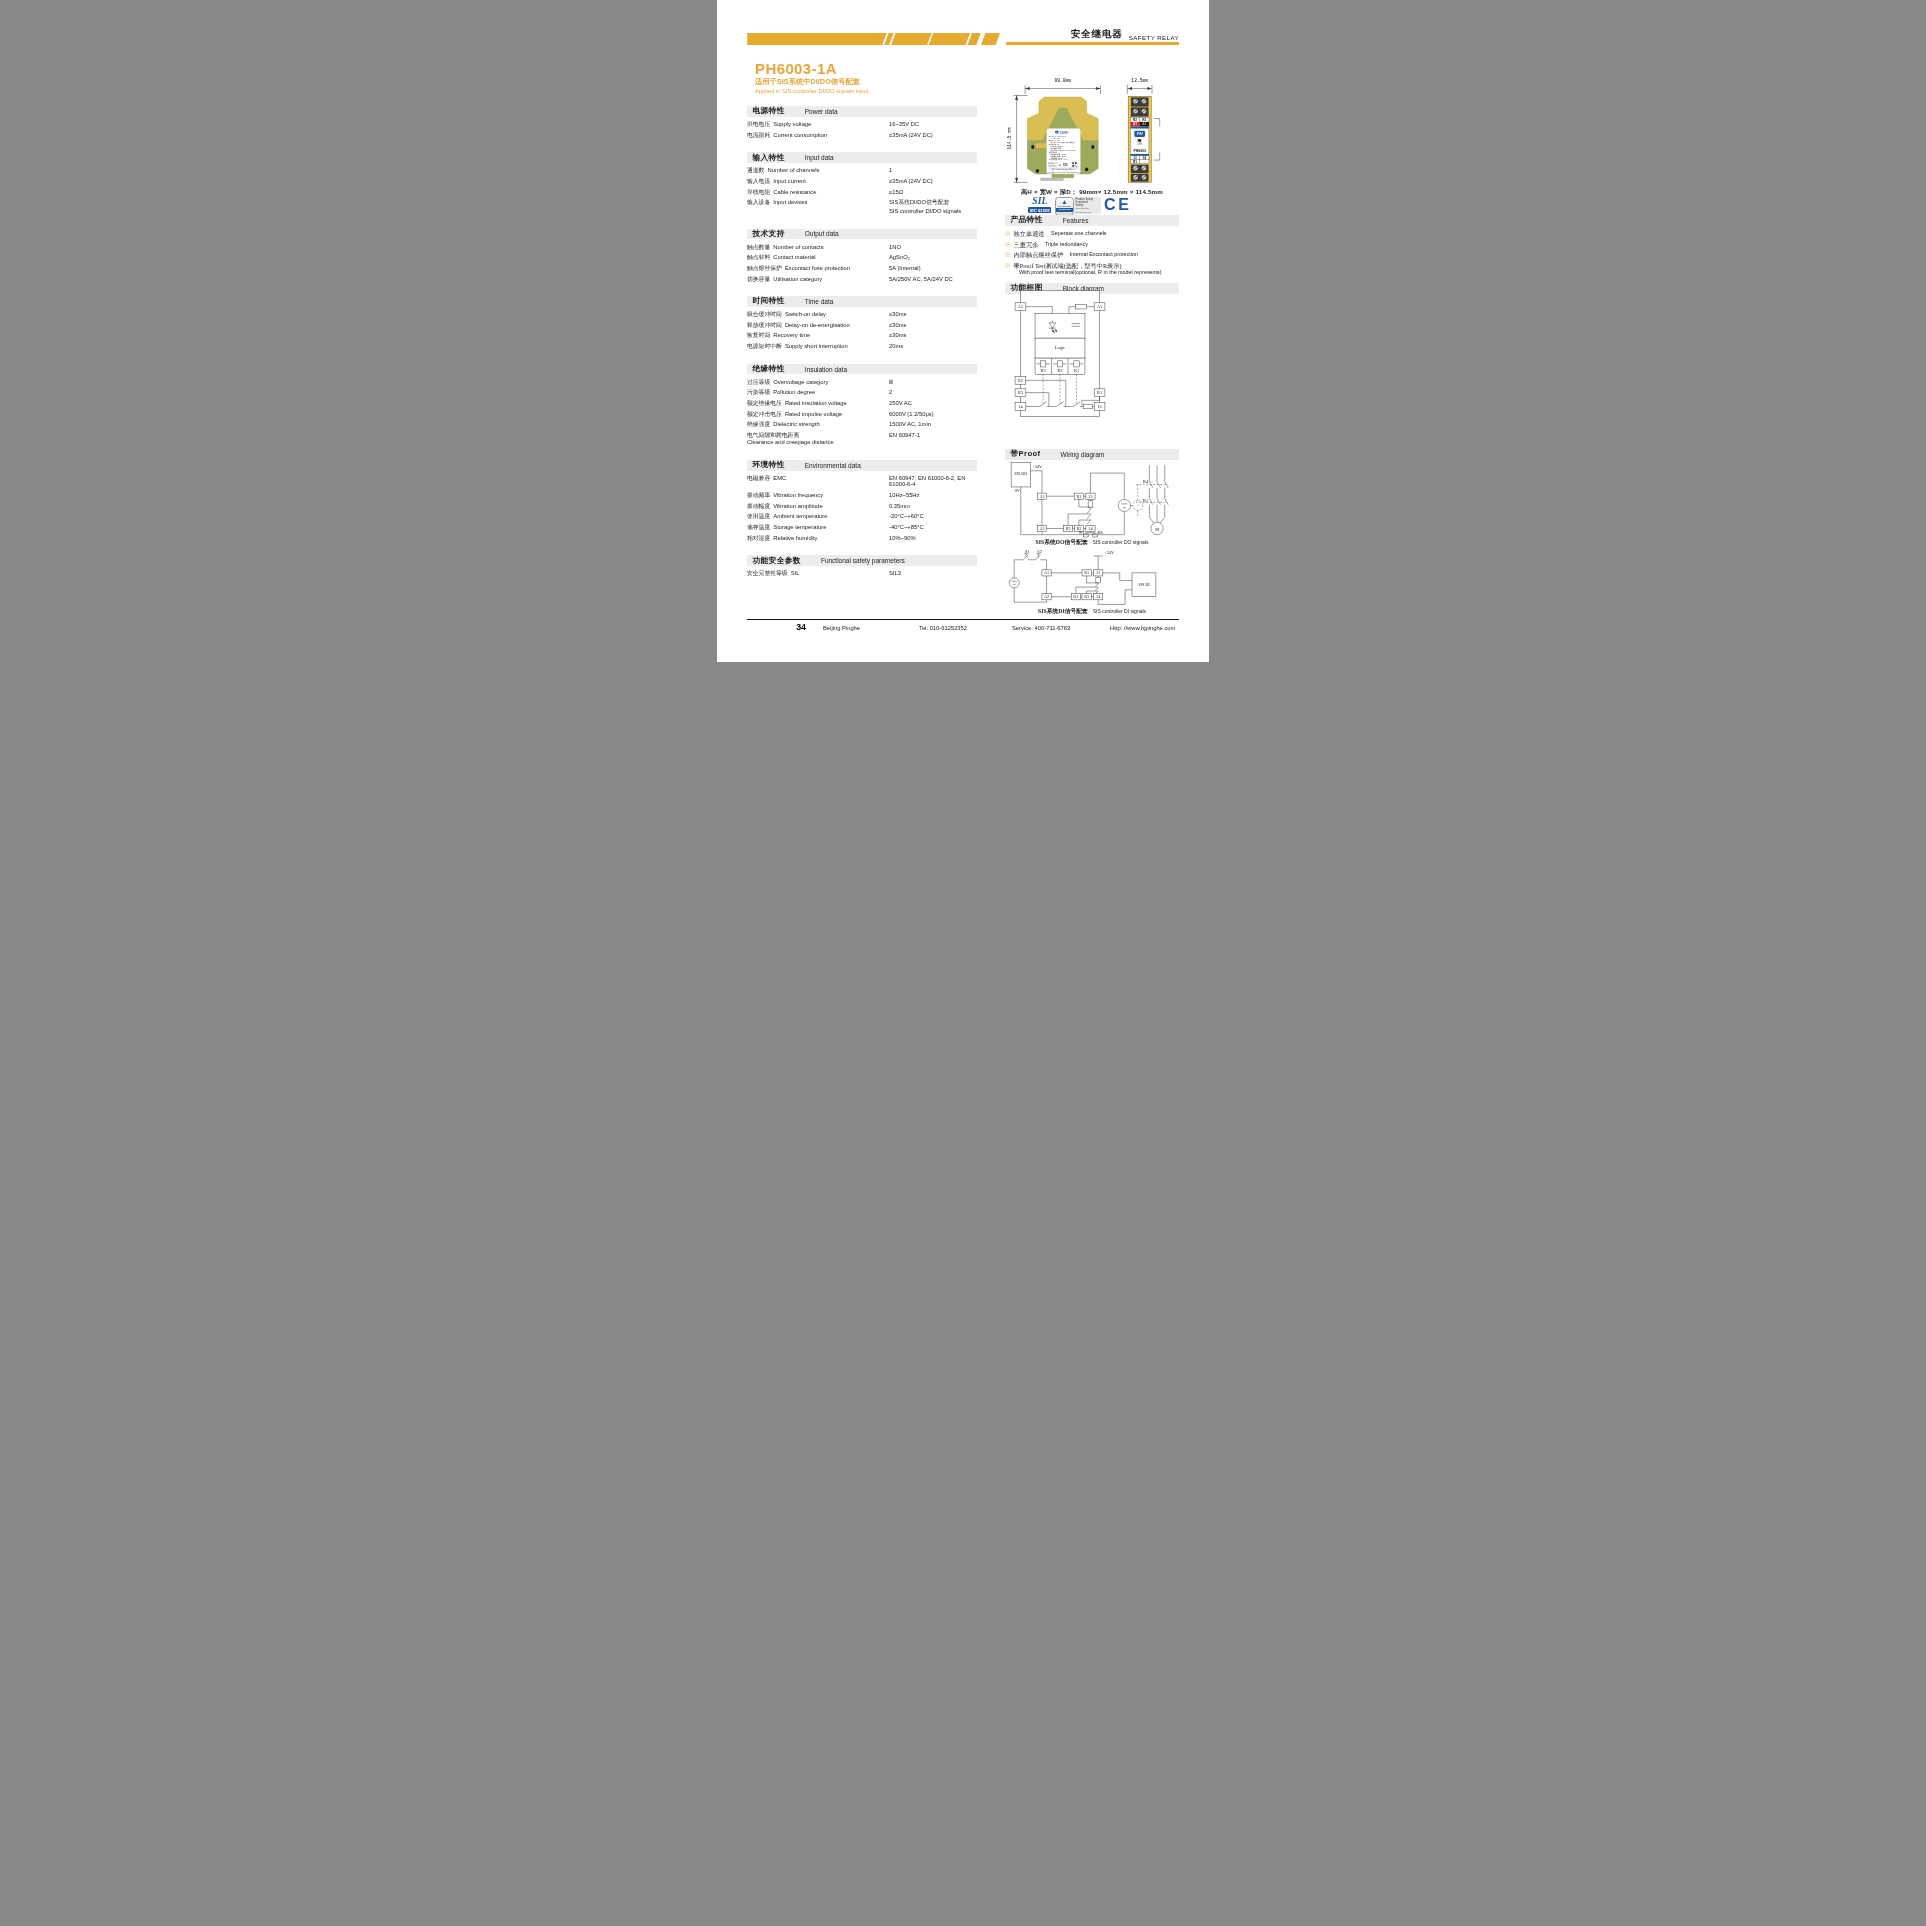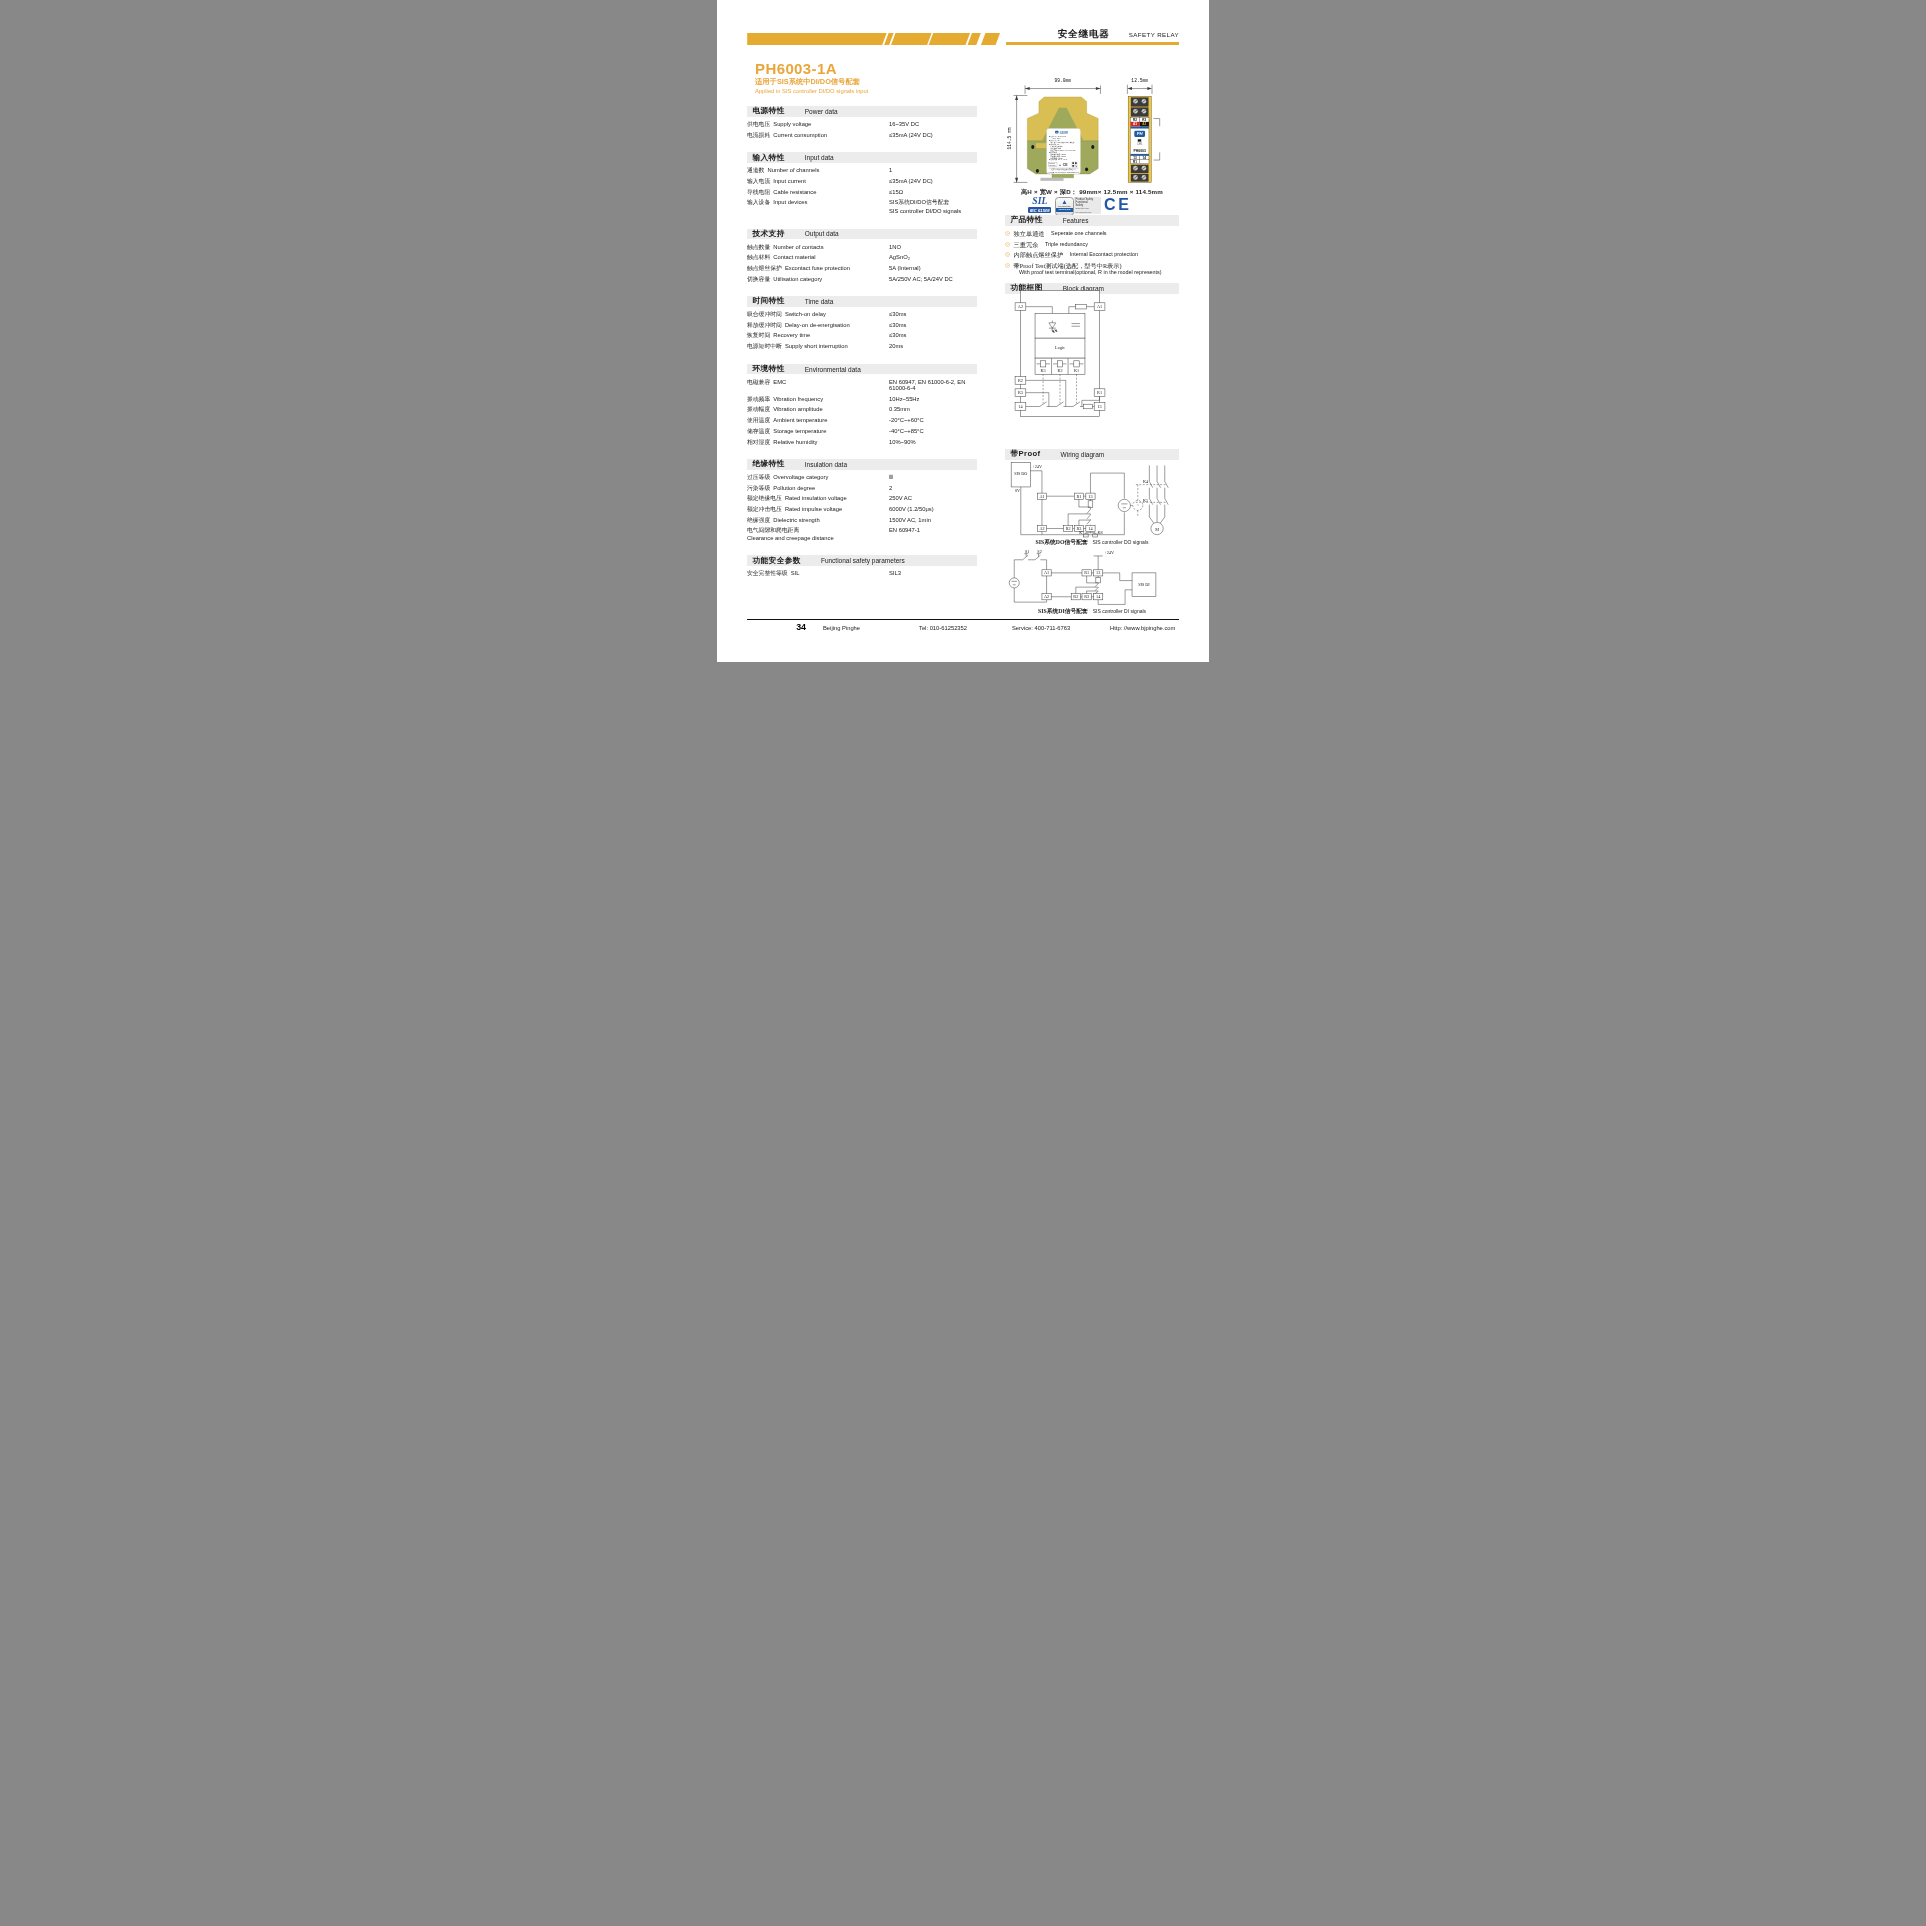--- a/index.html
+++ b/index.html
@@ -1,21 +1,21 @@
 <!DOCTYPE html>
 <html style="font-size:6.2px"><head>
 <meta charset="utf-8">
 <style>
   html,body{margin:0;padding:0;background:#888;}
   .page{position:relative;width:492px;height:662px;margin:0 auto;background:#ffffff;
         font-family:"Liberation Sans",sans-serif;color:#1c1c1c;overflow:hidden;}
   
   .band{position:absolute;left:30px;top:33px;width:432px;height:12.3px;}
   .band-strip{position:absolute;left:259px;top:9.2px;width:173px;height:3.1px;background:#e5ab30;}
-  .band-title{position:absolute;right:0;top:-4.6px;display:flex;align-items:center;gap:19px;}
+  .band-title{position:absolute;right:0;top:-4.6px;display:flex;align-items:flex-end;gap:6px;}
   .band-title .cn{font-size:9.6px;font-weight:700;letter-spacing:0.8px;}
   .band-title .en{font-size:6.2px;font-weight:400;letter-spacing:0.4px;}
   
   .model{position:absolute;left:38px;top:60px;font-size:15px;font-weight:700;color:#e9a63b;letter-spacing:0.4px;}
   .sub-cn{position:absolute;left:38px;top:77px;font-size:7.3px;font-weight:700;color:#e9a63b;}
   .sub-en{position:absolute;left:38px;top:88px;font-size:5.8px;color:#e9a63b;}
   
   .leftcol{position:absolute;left:30px;top:106px;width:230px;}
   .sec{margin-bottom:14px;}
   .bar{background:#ececec;height:10.8px;display:flex;align-items:center;gap:20px;padding-left:5.4px;}
@@ -229,69 +229,20 @@
         <span class="rl">
             <span class="cn">电源短时中断</span>
             <span class="en">Supply short interruption</span>
           </span>
         <span class="rv">20ms</span>
       </div>
     </div>
 
     <div class="sec">
       <div class="bar">
-        <span class="cn">环境特性</span>
-        <span class="en">Environmental data</span>
-      </div>
-      <div class="row">
-        <span class="rl">
-            <span class="cn">电磁兼容</span>
-            <span class="en">EMC</span>
-          </span>
-        <span class="rv">EN 60947, EN 61000-6-2, EN 61000-6-4</span>
-      </div>
-      <div class="row">
-        <span class="rl">
-            <span class="cn">振动频率</span>
-            <span class="en">Vibration frequency</span>
-          </span>
-        <span class="rv">10Hz~55Hz</span>
-      </div>
-      <div class="row">
-        <span class="rl">
-            <span class="cn">振动幅度</span>
-            <span class="en">Vibration amplitude</span>
-          </span>
-        <span class="rv">0.35mm</span>
-      </div>
-      <div class="row">
-        <span class="rl">
-            <span class="cn">使用温度</span>
-            <span class="en">Ambient temperature</span>
-          </span>
-        <span class="rv">-20°C~+60°C</span>
-      </div>
-      <div class="row">
-        <span class="rl">
-            <span class="cn">储存温度</span>
-            <span class="en">Storage temperature</span>
-          </span>
-        <span class="rv">-40°C~+85°C</span>
-      </div>
-      <div class="row">
-        <span class="rl">
-            <span class="cn">相对湿度</span>
-            <span class="en">Relative humidity</span>
-          </span>
-        <span class="rv">10%~90%</span>
-      </div>
-    </div>
-
-    <div class="sec">
-      <div class="bar">
         <span class="cn">绝缘特性</span>
         <span class="en">Insulation data</span>
       </div>
       <div class="row">
         <span class="rl">
             <span class="cn">过压等级</span>
             <span class="en">Overvoltage category</span>
           </span>
         <span class="rv">Ⅲ</span>
       </div>
@@ -322,20 +273,69 @@
             <span class="en">Dielectric strength</span>
           </span>
         <span class="rv">1500V AC, 1min</span>
       </div>
       <div class="row">
         <span class="rl rl-stack">
             <span class="cn">电气间隙和爬电距离</span>
             <span class="en">Clearance and creepage distance</span>
           </span>
         <span class="rv">EN 60947-1</span>
+      </div>
+    </div>
+
+    <div class="sec">
+      <div class="bar">
+        <span class="cn">环境特性</span>
+        <span class="en">Environmental data</span>
+      </div>
+      <div class="row">
+        <span class="rl">
+            <span class="cn">电磁兼容</span>
+            <span class="en">EMC</span>
+          </span>
+        <span class="rv">EN 60947, EN 61000-6-2, EN 61000-6-4</span>
+      </div>
+      <div class="row">
+        <span class="rl">
+            <span class="cn">振动频率</span>
+            <span class="en">Vibration frequency</span>
+          </span>
+        <span class="rv">10Hz~55Hz</span>
+      </div>
+      <div class="row">
+        <span class="rl">
+            <span class="cn">振动幅度</span>
+            <span class="en">Vibration amplitude</span>
+          </span>
+        <span class="rv">0.35mm</span>
+      </div>
+      <div class="row">
+        <span class="rl">
+            <span class="cn">使用温度</span>
+            <span class="en">Ambient temperature</span>
+          </span>
+        <span class="rv">-20°C~+60°C</span>
+      </div>
+      <div class="row">
+        <span class="rl">
+            <span class="cn">储存温度</span>
+            <span class="en">Storage temperature</span>
+          </span>
+        <span class="rv">-40°C~+85°C</span>
+      </div>
+      <div class="row">
+        <span class="rl">
+            <span class="cn">相对湿度</span>
+            <span class="en">Relative humidity</span>
+          </span>
+        <span class="rv">10%~90%</span>
       </div>
     </div>
 
     <div class="sec">
       <div class="bar">
         <span class="cn">功能安全参数</span>
         <span class="en">Functional safety parameters</span>
       </div>
       <div class="row">
         <span class="rl">

